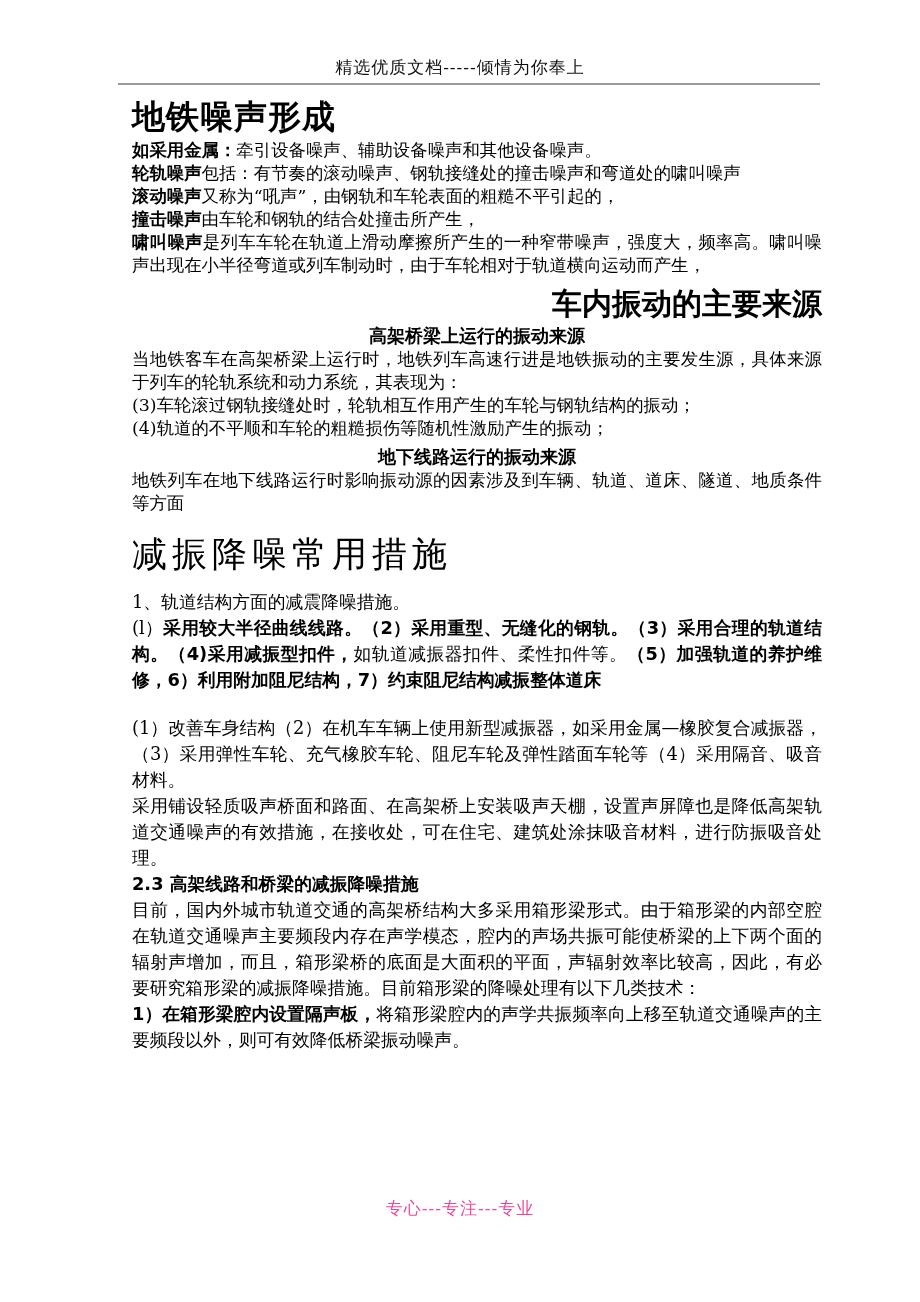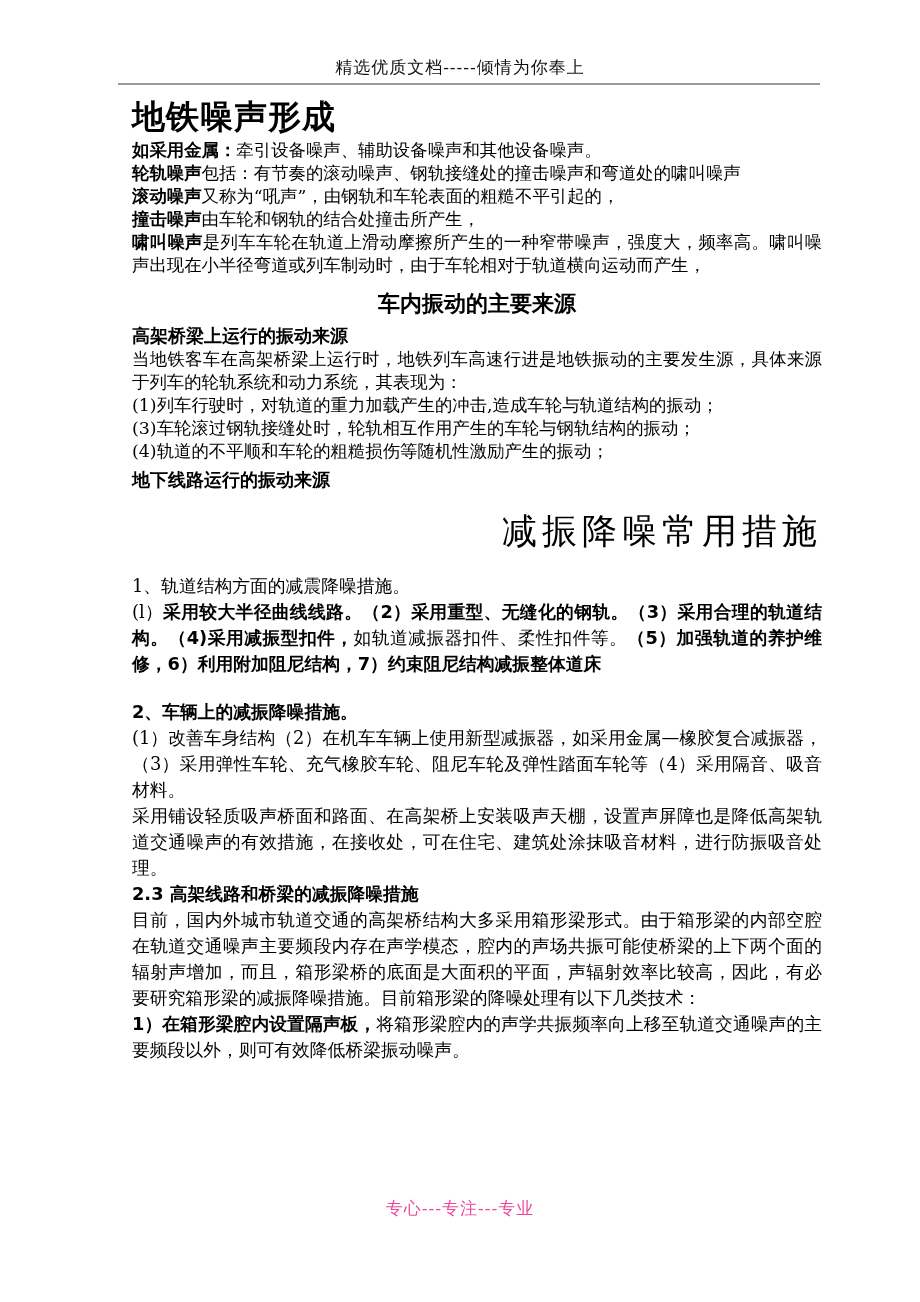--- a/index.html
+++ b/index.html
@@ -44,39 +44,39 @@
     margin-top: 6px;
     text-align: left;
     letter-spacing: 1px;
   }
   .h1-serif {
     font-family: "DejaVu Serif", serif;
     font-weight: normal;
     font-size: 35px;
     line-height: 46px;
     margin-top: 16px;
-    margin-bottom: 19px;
-    text-align: right;
+    margin-bottom: 12px;
+    text-align: left;
     letter-spacing: 5px;
   }
   .h2 {
     font-family: "DejaVu Sans", sans-serif;
     font-weight: bold;
-    font-size: 22px;
+    font-size: 30px;
     line-height: 30px;
     margin-top: 12px;
-    text-align: center;
+    text-align: right;
   }
   .h3 {
     font-family: "DejaVu Sans", sans-serif;
     font-weight: bold;
     font-size: 18px;
     line-height: 25px;
     margin-top: 4px;
-    text-align: left;
+    text-align: center;
   }
   .para { font-family: "DejaVu Serif", serif; }
   .tight { font-size: 17.4px; line-height: 23px; }
   .loose { font-size: 17.8px; line-height: 26px; }
 
   .run { color: #000000; }
   .run.bold {
     font-family: "DejaVu Sans", sans-serif;
     font-weight: bold;
   }
@@ -107,29 +107,28 @@
   <main class="content">
       <div class="blk h1-sans"><span class="run bold">地铁噪声形成</span></div>
       <div class="blk para para-style tight"><span class="run bold">如采用金属：</span><span class="run">牵引设备噪声、辅助设备噪声和其他设备噪声。</span></div>
       <div class="blk para para-style tight"><span class="run bold">轮轨噪声</span><span class="run">包括：有节奏的滚动噪声、钢轨接缝处的撞击噪声和弯道处的啸叫噪声</span></div>
       <div class="blk para para-style tight"><span class="run bold">滚动噪声</span><span class="run">又称为“吼声”，由钢轨和车轮表面的粗糙不平引起的，</span></div>
       <div class="blk para para-style tight"><span class="run bold">撞击噪声</span><span class="run">由车轮和钢轨的结合处撞击所产生，</span></div>
       <div class="blk para para-style tight"><span class="run bold">啸叫噪声</span><span class="run">是列车车轮在轨道上滑动摩擦所产生的一种窄带噪声，强度大，频率高。啸叫噪声出现在小半径弯道或列车制动时，由于车轮相对于轨道横向运动而产生，</span></div>
       <div class="blk h2"><span class="run bold">车内振动的主要来源</span></div>
       <div class="blk h3"><span class="run bold">高架桥梁上运行的振动来源</span></div>
       <div class="blk para para-style tight"><span class="run">当地铁客车在高架桥梁上运行时，地铁列车高速行进是地铁振动的主要发生源，具体来源于列车的轮轨系统和动力系统，其表现为：</span></div>
-      <div class="blk para para-style tight"><span class="run">(1)列车行驶时，对轨道的重力加载产生的冲击,造成车轮与轨道结构的振动；</span></div>
       <div class="blk para para-style tight"><span class="run">(3)车轮滚过钢轨接缝处时，轮轨相互作用产生的车轮与钢轨结构的振动；</span></div>
       <div class="blk para para-style tight"><span class="run">(4)轨道的不平顺和车轮的粗糙损伤等随机性激励产生的振动；</span></div>
       <div class="blk h3"><span class="run bold">地下线路运行的振动来源</span></div>
+      <div class="blk para para-style tight"><span class="run">地铁列车在地下线路运行时影响振动源的因素涉及到车辆、轨道、道床、隧道、地质条件等方面</span></div>
       <div class="blk h1-serif"><span class="run">减振降噪常用措施</span></div>
       <div class="blk para para-style loose"><span class="run">1、轨道结构方面的减震降噪措施。</span></div>
       <div class="blk para para-style loose"><span class="run">(l）</span><span class="run bold">采用较大半径曲线线路。（2）采用重型、无缝化的钢轨。（3）采用合理的轨道结构。（4)采用减振型扣件，</span><span class="run">如轨道减振器扣件、柔性扣件等。</span><span class="run bold">（5）加强轨道的养护维修，6）利用附加阻尼结构，7）约束阻尼结构减振整体道床</span></div>
       <div class="spacer"></div>
-      <div class="blk para para-style loose"><span class="run bold">2、车辆上的减振降噪措施。</span></div>
       <div class="blk para para-style loose"><span class="run">(1）改善车身结构（2）在机车车辆上使用新型减振器，如采用金属—橡胶复合减振器，（3）采用弹性车轮、充气橡胶车轮、阻尼车轮及弹性踏面车轮等（4）采用隔音、吸音材料。</span></div>
       <div class="blk para para-style loose"><span class="run">采用铺设轻质吸声桥面和路面、在高架桥上安装吸声天棚，设置声屏障也是降低高架轨道交通噪声的有效措施，在接收处，可在住宅、建筑处涂抹吸音材料，进行防振吸音处理。</span></div>
       <div class="blk para para-style loose"><span class="run bold">2.3 高架线路和桥梁的减振降噪措施</span></div>
       <div class="blk para para-style loose"><span class="run">目前，国内外城市轨道交通的高架桥结构大多采用箱形梁形式。由于箱形梁的内部空腔在轨道交通噪声主要频段内存在声学模态，腔内的声场共振可能使桥梁的上下两个面的辐射声增加，而且，箱形梁桥的底面是大面积的平面，声辐射效率比较高，因此，有必要研究箱形梁的减振降噪措施。目前箱形梁的降噪处理有以下几类技术：</span></div>
       <div class="blk para para-style loose"><span class="run bold">1）在箱形梁腔内设置隔声板，</span><span class="run">将箱形梁腔内的声学共振频率向上移至轨道交通噪声的主要频段以外，则可有效降低桥梁振动噪声。</span></div>
     </main>
 
   <div class="footer">
     <span>专心---专注---专业</span>
   </div>

